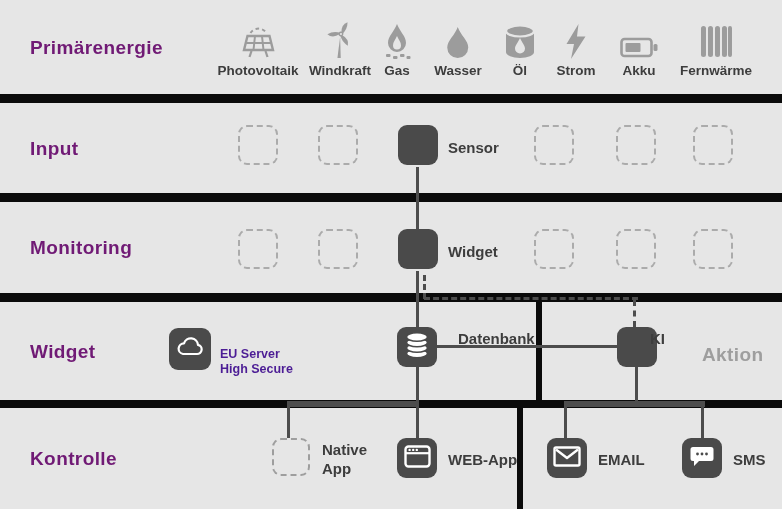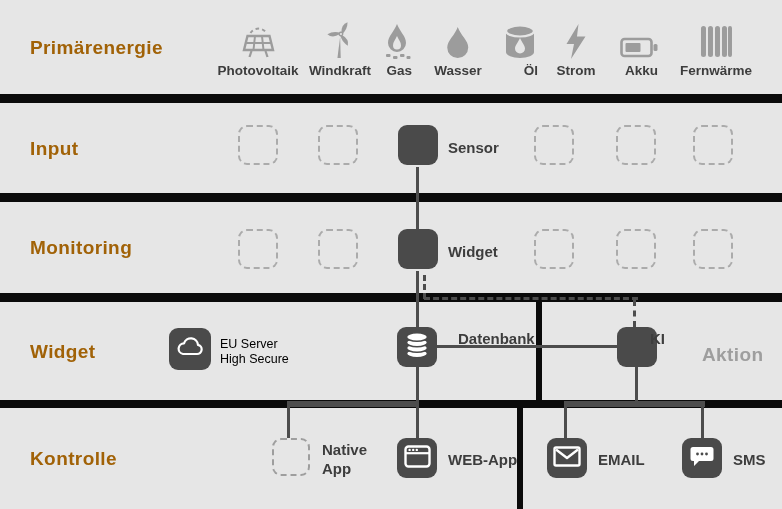--- a/index.html
+++ b/index.html
@@ -9,34 +9,34 @@
     font-family:"Liberation Sans", sans-serif;
     background:#e6e6e6;
     overflow:hidden;
   }
   .bar { position:absolute; left:0; width:782px; height:9px; background:#0b0b0b; }
   .vdivider { position:absolute; width:6px; background:#0b0b0b; }
 
   .row-label {
     position:absolute; left:30px;
     font-size:19px; font-weight:600; letter-spacing:.4px;
-    color:#a16207; white-space:nowrap;
+    color:#701a75; white-space:nowrap;
   }
 
   
-  .src-item { position:absolute; top:22px; transform:translateX(-50%); text-align:right; }
+  .src-item { position:absolute; top:22px; transform:translateX(-50%); text-align:center; }
   .src-icon { height:38px; display:flex; align-items:flex-end; justify-content:center; margin-bottom:3px; }
   .src-label { font-size:13.5px; font-weight:700; color:#3d3d3d; white-space:nowrap; }
 
   
   .slot { position:absolute; width:40px; height:40px; border:2px dashed #ababab; border-radius:9px; }
   .node { position:absolute; width:40px; height:40px; background:#4a4a4a; border-radius:9px;
           display:flex; align-items:center; justify-content:center; }
   .node-label { position:absolute; font-size:15px; font-weight:700; color:#3d3d3d; white-space:nowrap; line-height:19px; }
-  .sub-lines { font-size:12.5px; font-weight:400; color:#000000; line-height:14.5px; margin-top:8px; }
+  .sub-lines { font-size:12.5px; font-weight:700; color:#4c1d95; line-height:14.5px; margin-top:18px; }
 
   
   .vline { position:absolute; width:3px; background:#4d4d4d; }
   .hline { position:absolute; height:6px; background:#4d4d4d; }
   .hline-thin { position:absolute; height:3px; background:#4d4d4d; }
   .vdash { position:absolute; width:0; border-left:3px dashed #4d4d4d; }
   .hdash { position:absolute; height:0; border-top:3px dashed #4d4d4d; }
 
   .muted-big { position:absolute; font-size:19px; font-weight:600; letter-spacing:.4px; color:#9e9e9e; }
 </style>

